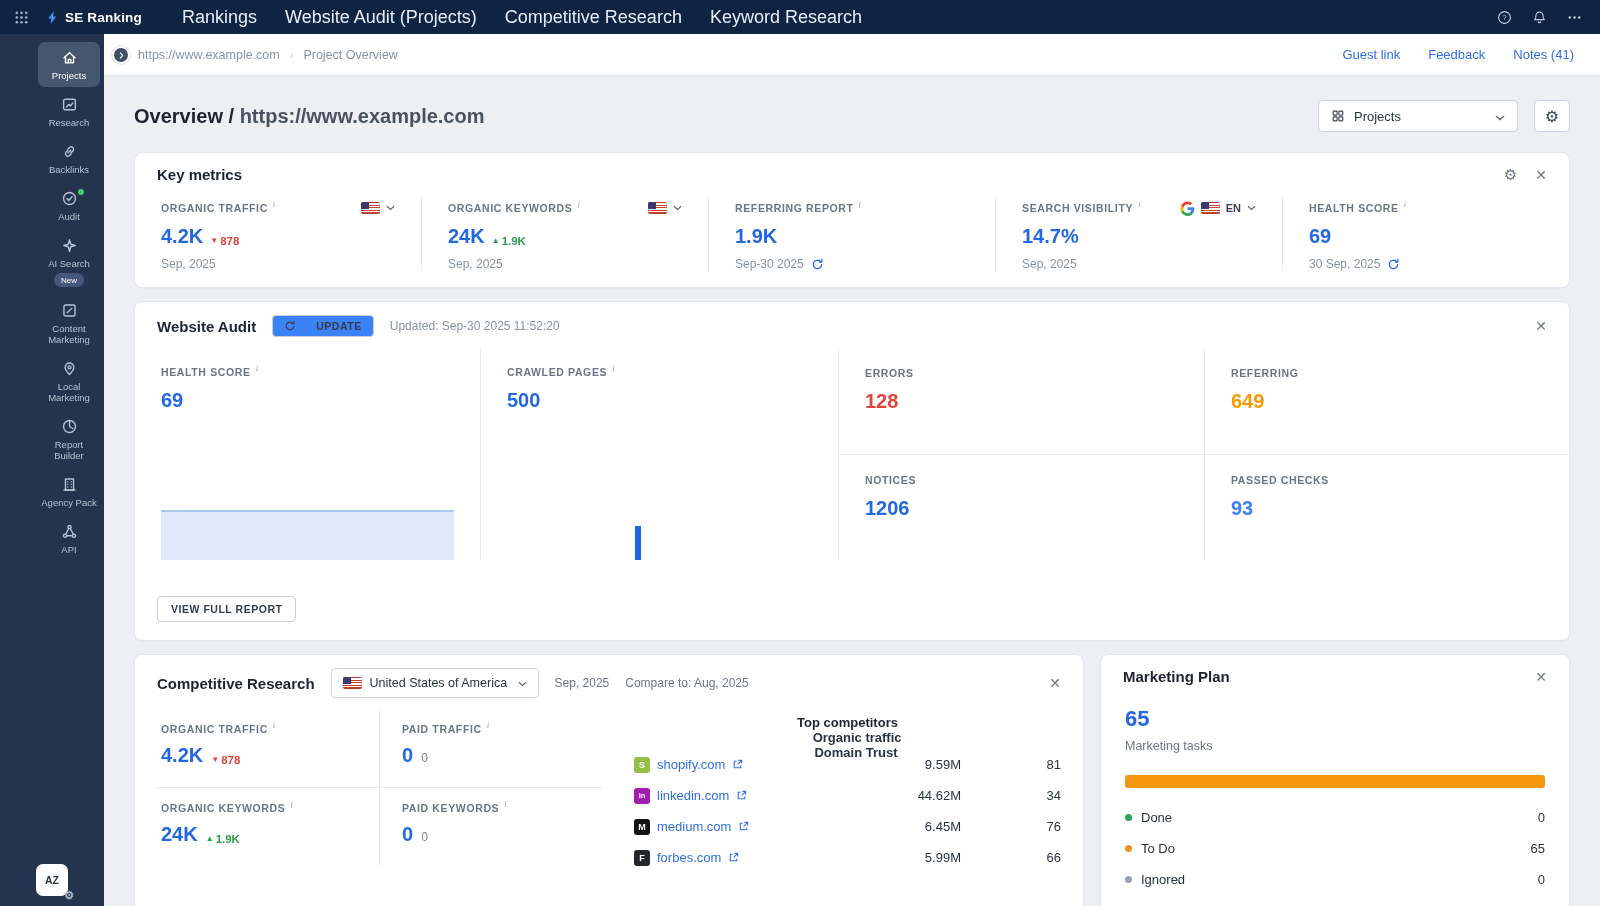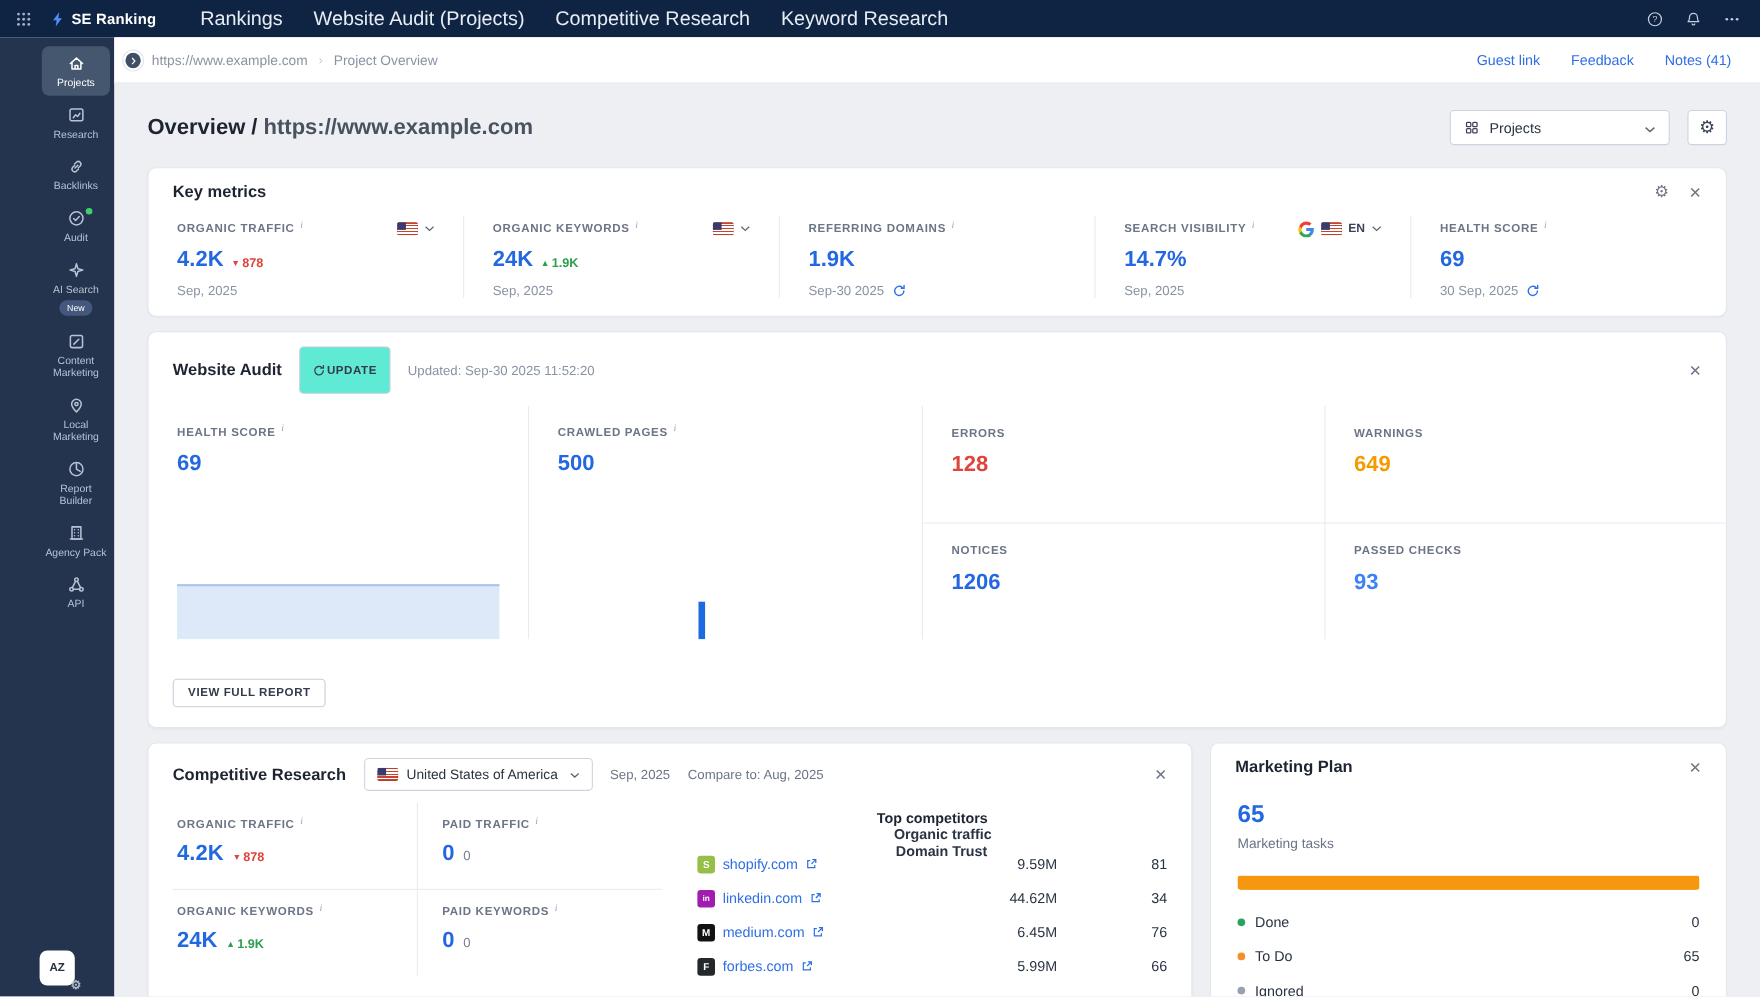--- a/index.html
+++ b/index.html
@@ -80,21 +80,21 @@
   .km-grid { display:flex; padding:2px 0 16px; }
   .km-col { flex:1; padding:4px 26px 0; border-left:1px solid #e8ebf1; display:flex; flex-direction:column; }
   .km-col:first-child { border-left:none; }
   .km-lab-row { display:flex; align-items:center; gap:5px; min-height:16px; }
   .km-lab-row .right { margin-left:auto; display:flex; align-items:center; gap:6px; }
   .km-val-row { margin-top:9px; display:flex; align-items:baseline; gap:7px; }
   .km-col .metric-date { margin-top:9px; }
   .g-badge { width:15px; height:15px; display:inline-flex; }
 
   
-  .update-btn { height:43px; border:1px solid #c7cfda; border-radius:4px; background:#5eead4; font-size:10.5px; font-weight:700; letter-spacing:.05em; color:#333b4a; display:inline-flex; align-items:center; gap:1px; padding:0 11px; }
+  .update-btn { height:22px; border:1px solid #c7cfda; border-radius:4px; background:#3b82f6; font-size:10.5px; font-weight:700; letter-spacing:.05em; color:#333b4a; display:inline-flex; align-items:center; gap:20px; padding:0 11px; }
   .updated-txt { font-size:12px; color:#8a93a3; }
   .wa-body { display:flex; min-height:212px; }
   .wa-col { flex:0 0 346px; padding:16px 26px 0 26px; display:flex; flex-direction:column; border-right:1px solid #e8ebf1; }
   .wa-col.crawled { flex:0 0 358px; }
   .wa-col .metric-value { margin-top:9px; }
   .area-chart { margin-top:auto; height:50px; background:#dde9f8; border-top:2px solid #aac8ee; }
   .bar-wrap { margin-top:auto; height:50px; position:relative; }
   .bar-wrap .bar { position:absolute; left:42%; bottom:0; width:6px; height:34px; background:#1b6ae0; }
   .wa-grid { flex:1; display:grid; grid-template-columns:1fr 1fr; grid-template-rows:1fr 1fr; }
   .wa-cell { padding:15px 26px; }
@@ -379,21 +379,21 @@
                     <span class="tri">▲</span>
                     <span>1.9K</span>
                   </span>
               </div>
               <div class="metric-date">
                   <span>Sep, 2025</span>
                 </div>
             </div>
             <div class="km-col">
               <div class="km-lab-row">
-                <span class="small-label">REFERRING DOMAINS</span>
+                <span class="small-label">REFERRING REPORT</span>
                 <span class="info-i">i</span>
               </div>
               <div class="km-val-row">
                 <span class="metric-value">1.9K</span>
               </div>
               <div class="metric-date">
                 <span>Sep-30 2025</span>
                 <span class="refresh">
                     <svg viewBox="0 0 14 14" width="13" height="13">
                       <path d="M11.5 7a4.5 4.5 0 1 1-1.5-3.4M11.7 1.6v2.7H9" fill="none" stroke="currentColor" stroke-width="1.4" stroke-linecap="round"></path>
@@ -480,21 +480,21 @@
               <div class="bar-wrap">
                   <span class="bar"></span>
                 </div>
             </div>
             <div class="wa-grid">
               <div class="wa-cell">
                 <span class="small-label">ERRORS</span>
                 <div class="val val-err">128</div>
               </div>
               <div class="wa-cell c2">
-                <span class="small-label">WARNINGS</span>
+                <span class="small-label">REFERRING</span>
                 <div class="val val-warn">649</div>
               </div>
               <div class="wa-cell r2">
                 <span class="small-label">NOTICES</span>
                 <div class="val val-not">1206</div>
               </div>
               <div class="wa-cell c2 r2">
                 <span class="small-label">PASSED CHECKS</span>
                 <div class="val val-pass">93</div>
               </div>

